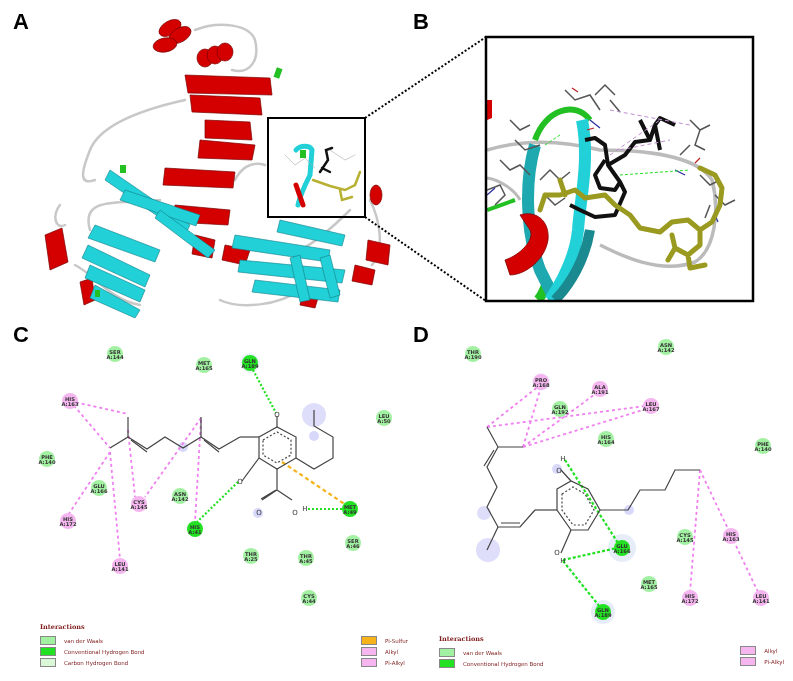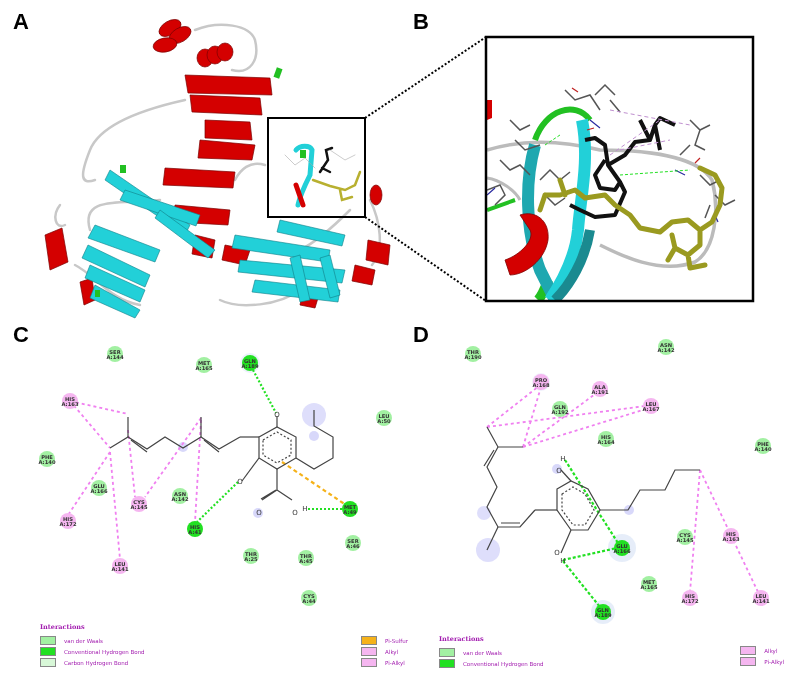--- a/index.html
+++ b/index.html
@@ -1,20 +1,20 @@
 <!DOCTYPE html>
 <html><head>
 <meta charset="utf-8">
 <style>
   html, body { margin: 0; padding: 0; background: #ffffff; }
   body { width: 793px; height: 681px; position: relative; overflow: hidden; font-family: "Liberation Sans", sans-serif; }
   .panel-label { position: absolute; font-family: "Liberation Sans", sans-serif; font-weight: bold; font-size: 22px; color: #000; line-height: 1; }
   svg.layer { position: absolute; left: 0; top: 0; }
   .res-text { font-family: "DejaVu Sans", sans-serif; font-size: 5.2px; fill: #333; text-anchor: middle; font-weight: bold; }
-  .legend { position: absolute; font-family: "DejaVu Sans", sans-serif; color: #a21caf; }
+  .legend { position: absolute; font-family: "DejaVu Sans", sans-serif; color: #7f1d1d; }
   .legend-title { font-size: 6.5px; font-weight: bold; font-family: "DejaVu Serif", serif; margin-bottom: 4px; }
   .legend-row { display: flex; align-items: center; height: 11px; margin-bottom: 0px; }
   .swatch { width: 14px; height: 7px; border: 1px solid #888; margin-right: 8px; }
   .legend-label { font-size: 5.5px; }
 </style>
 </head>
 <body>
 
 <div class="panel-label" style="left:13px;top:11px;">A</div>
 <div class="panel-label" style="left:413px;top:11px;">B</div>

